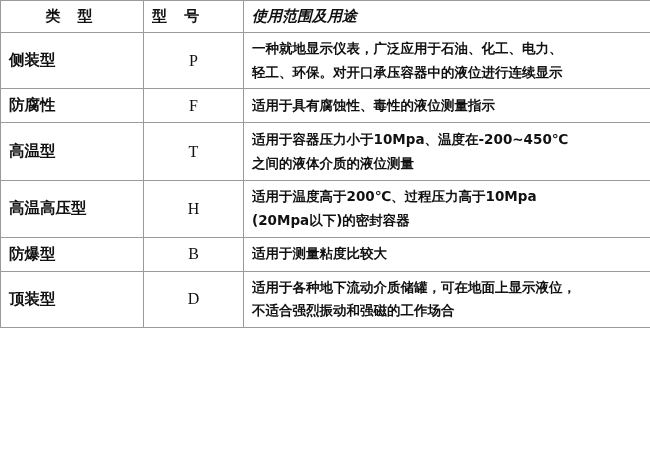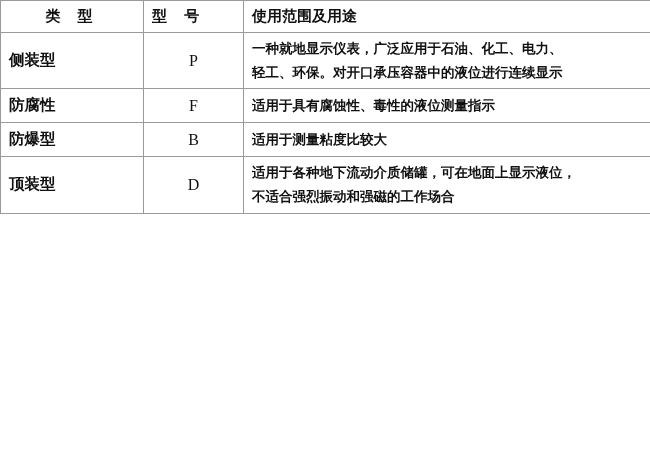--- a/index.html
+++ b/index.html
@@ -48,20 +48,21 @@
   }
   th.h-model {
     text-align: left;
     letter-spacing: 6px;
     padding-left: 14px;
   }
   th.h-usage {
     text-align: left;
     font-weight: bold;
     letter-spacing: 0;
+    font-style: italic;
   }
   td.type-cell {
     font-weight: bold;
     font-size: 15.5px;
     text-align: left;
     padding-left: 8px;
     white-space: nowrap;
   }
   td.model-cell {
     text-align: center;
@@ -113,20 +114,36 @@
           <span class="line">轻工、环保。对开口承压容器中的液位进行连续显示</span>
         </td>
       </tr>
       <tr class="r2">
         <td class="type-cell">防腐性</td>
         <td class="model-cell">F</td>
         <td class="usage-cell">
           <span class="line">适用于具有腐蚀性、毒性的液位测量指示</span>
         </td>
       </tr>
+      <tr class="r4">
+        <td class="type-cell">高温型</td>
+        <td class="model-cell">T</td>
+        <td class="usage-cell">
+          <span class="line">适用于容器压力小于10Mpa、温度在-200~450℃</span>
+          <span class="line">之间的液体介质的液位测量</span>
+        </td>
+      </tr>
+      <tr class="r6">
+        <td class="type-cell">高温高压型</td>
+        <td class="model-cell">H</td>
+        <td class="usage-cell">
+          <span class="line">适用于温度高于200℃、过程压力高于10Mpa</span>
+          <span class="line">(20Mpa以下)的密封容器</span>
+        </td>
+      </tr>
       <tr class="r7">
         <td class="type-cell">防爆型</td>
         <td class="model-cell">B</td>
         <td class="usage-cell">
           <span class="line">适用于测量粘度比较大</span>
         </td>
       </tr>
       <tr class="r8">
         <td class="type-cell">顶装型</td>
         <td class="model-cell">D</td>

